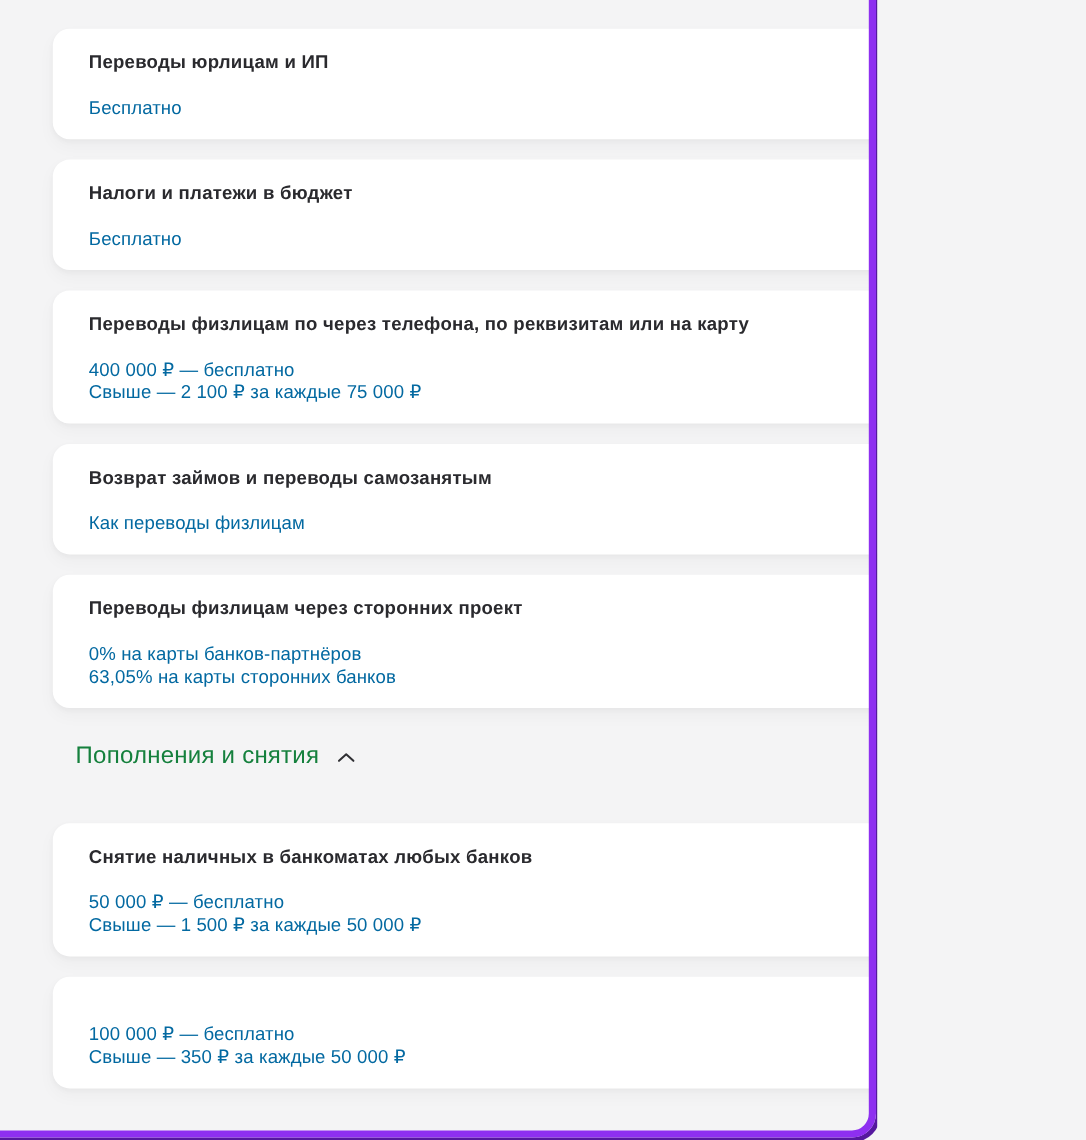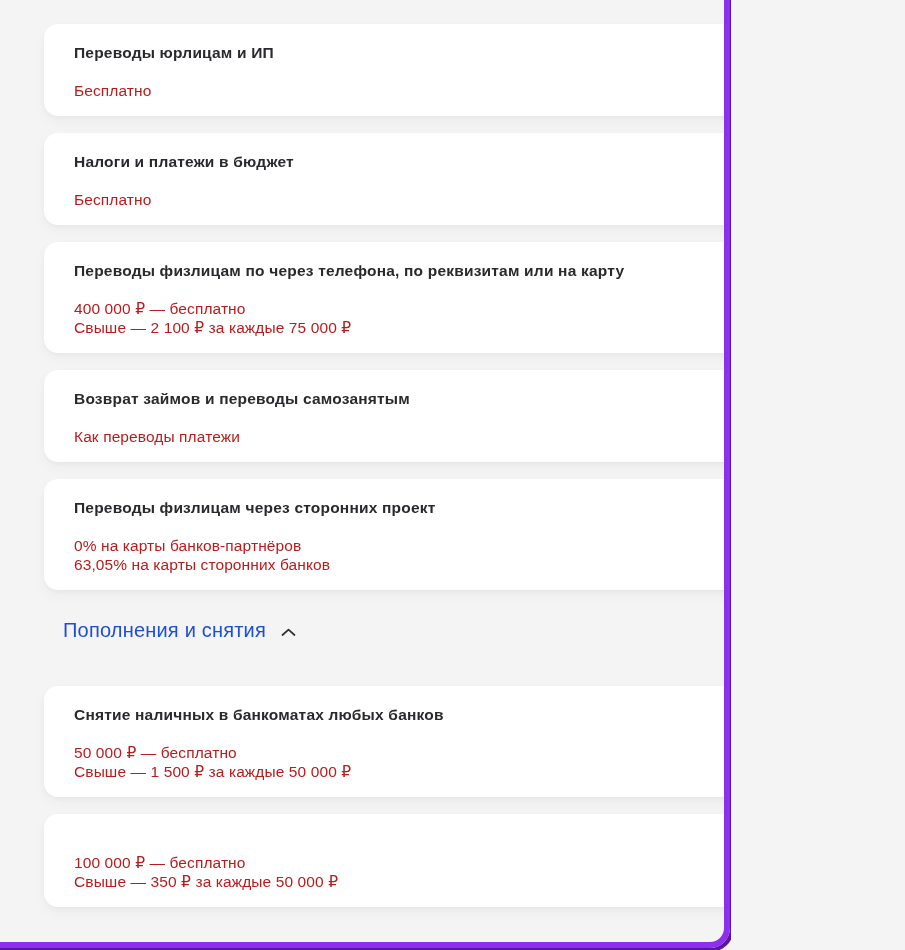--- a/index.html
+++ b/index.html
@@ -33,36 +33,36 @@
     font-size: 15.5px;
     line-height: 18px;
     font-weight: 700;
     color: #2a2a2e;
     letter-spacing: 0.2px;
   }
   .card-body {
     margin-top: 19px;
     font-size: 15.5px;
     line-height: 19px;
-    color: #b91c1c;
+    color: #0369a1;
     letter-spacing: 0.1px;
   }
   .section-header {
     display: flex;
     align-items: center;
     gap: 15px;
     margin: 28px 0 44px 19px;
     height: 24px;
     cursor: pointer;
   }
   .section-header-label {
     font-size: 20px;
     line-height: 24px;
     font-weight: 500;
-    color: #1d4ed8;
+    color: #15803d;
     letter-spacing: 0.2px;
   }
   .chevron { display: inline-block; margin-top: 3px; }
   .purple-frame {
     position: absolute;
     top: -20px; left: -20px;
     right: 1px; bottom: 2px;
     border: 6px solid #8e2ff0;
     border-radius: 20px;
     box-shadow: 0 0 0 4px #55189e;
@@ -88,21 +88,21 @@
     <section class="card">
       <div class="card-title">Переводы физлицам по через телефона, по реквизитам или на карту</div>
       <div class="card-body">
         <div>400 000 ₽ — бесплатно</div>
         <div>Свыше — 2 100 ₽ за каждые 75 000 ₽</div>
       </div>
     </section>
 
     <section class="card">
       <div class="card-title">Возврат займов и переводы самозанятым</div>
-      <div class="card-body">Как переводы платежи</div>
+      <div class="card-body">Как переводы физлицам</div>
     </section>
 
     <section class="card">
       <div class="card-title">Переводы физлицам через сторонних проект</div>
       <div class="card-body">
         <div>0% на карты банков-партнёров</div>
         <div>63,05% на карты сторонних банков</div>
       </div>
     </section>
 

